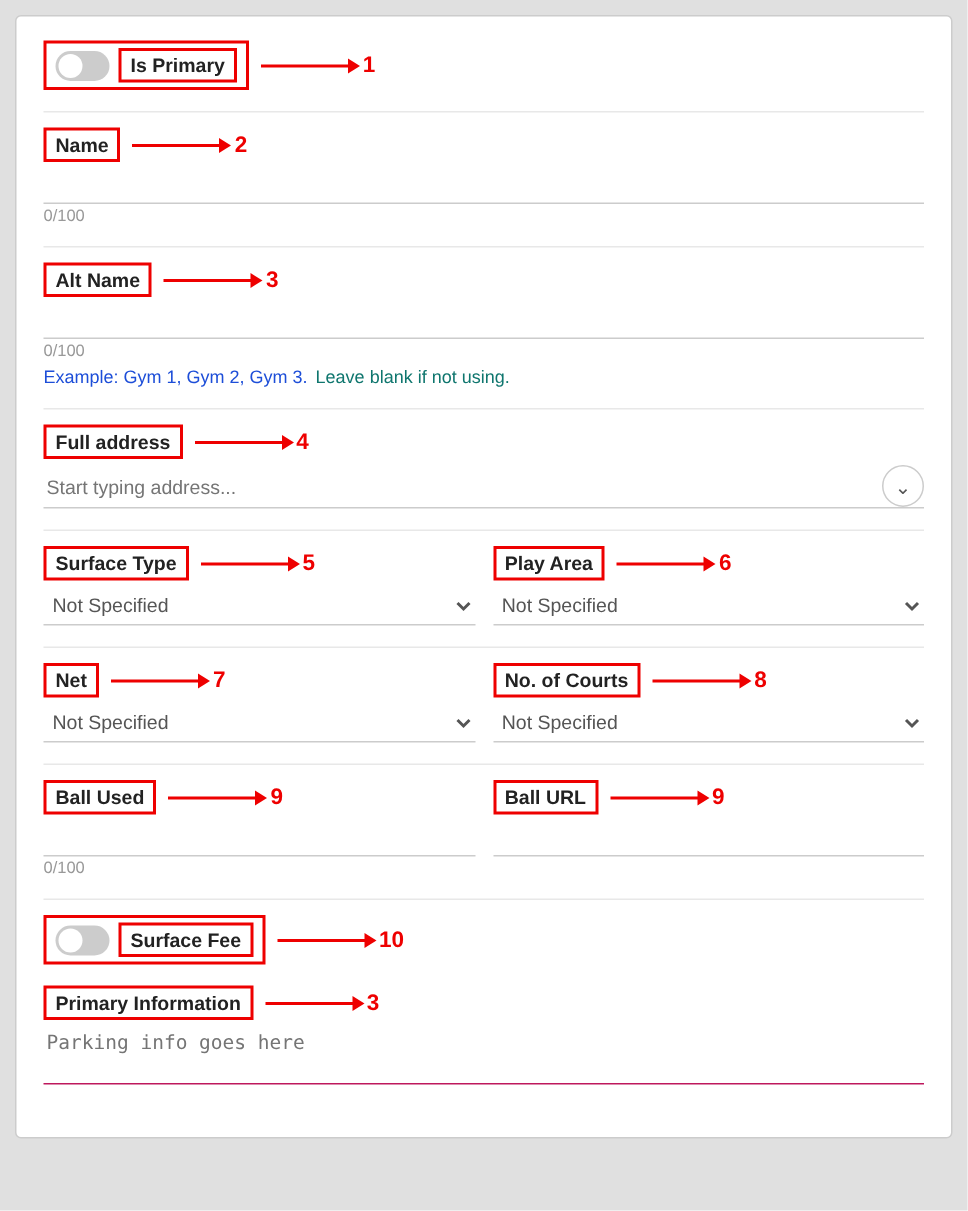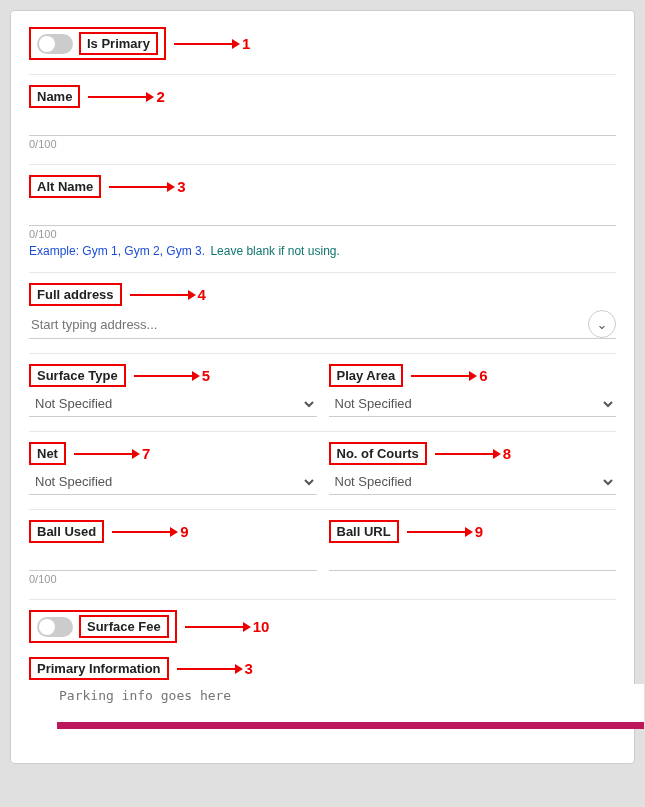--- a/index.html
+++ b/index.html
@@ -92,25 +92,24 @@
       width: 100%;
       border: none;
       border-bottom: 1px solid #ccc;
       outline: none;
       font-size: 13px;
       padding: 4px 2px;
       color: #000000;
     }
     textarea {
       border: none;
-      border-bottom: 7px solid #be185d;
+      border-bottom: 1px solid #be185d;
       resize: none;
       font-size: 13px;
       color: #999;
-      margin-left: 28px;
     }
     .char-count {
       text-align: left;
       font-size: 11px;
       color: #999;
       margin-top: 2px;
     }
     .helper-text {
       font-size: 12px;
       color: #888;

